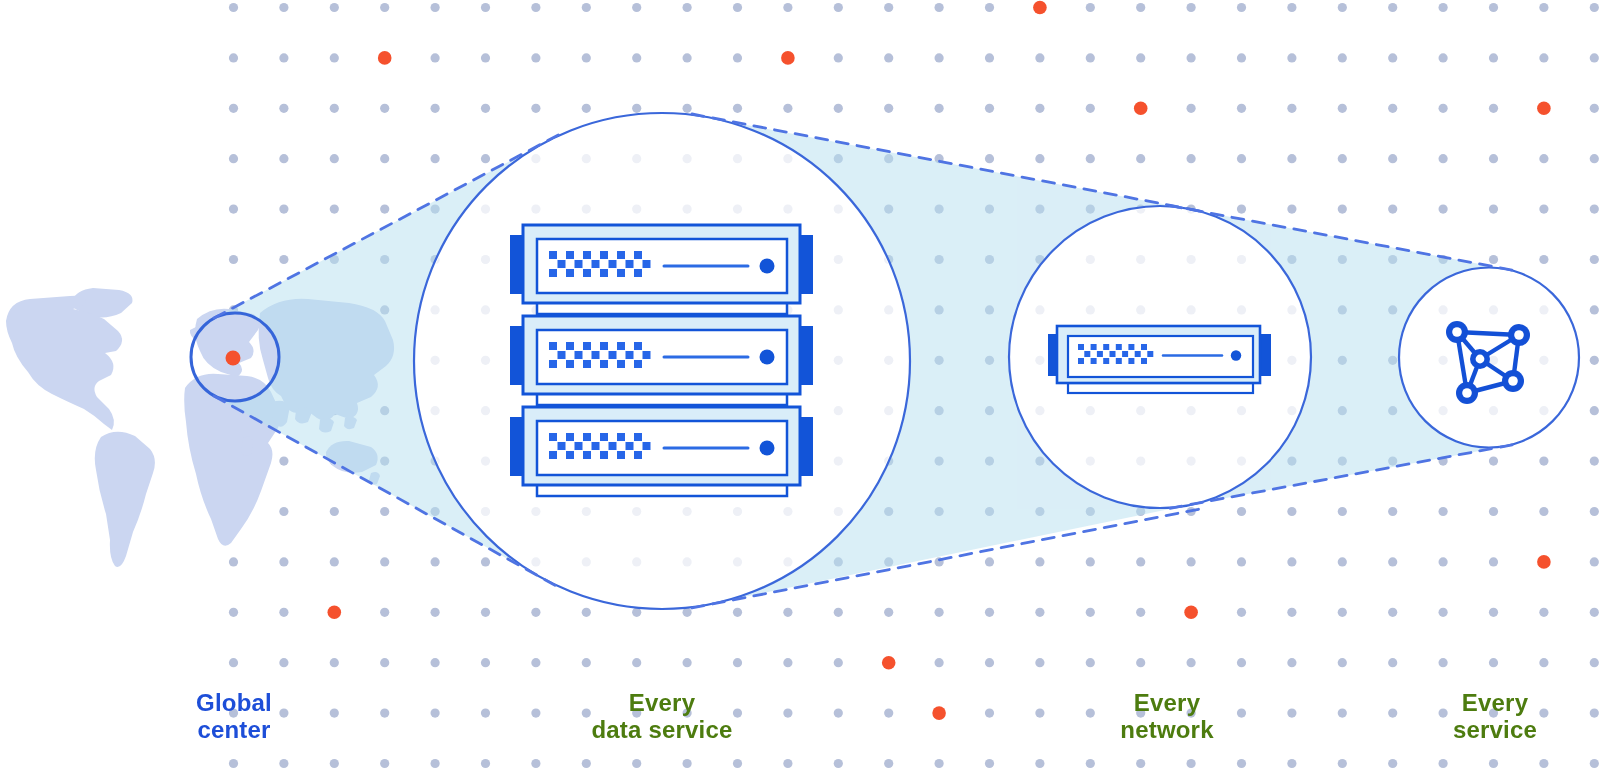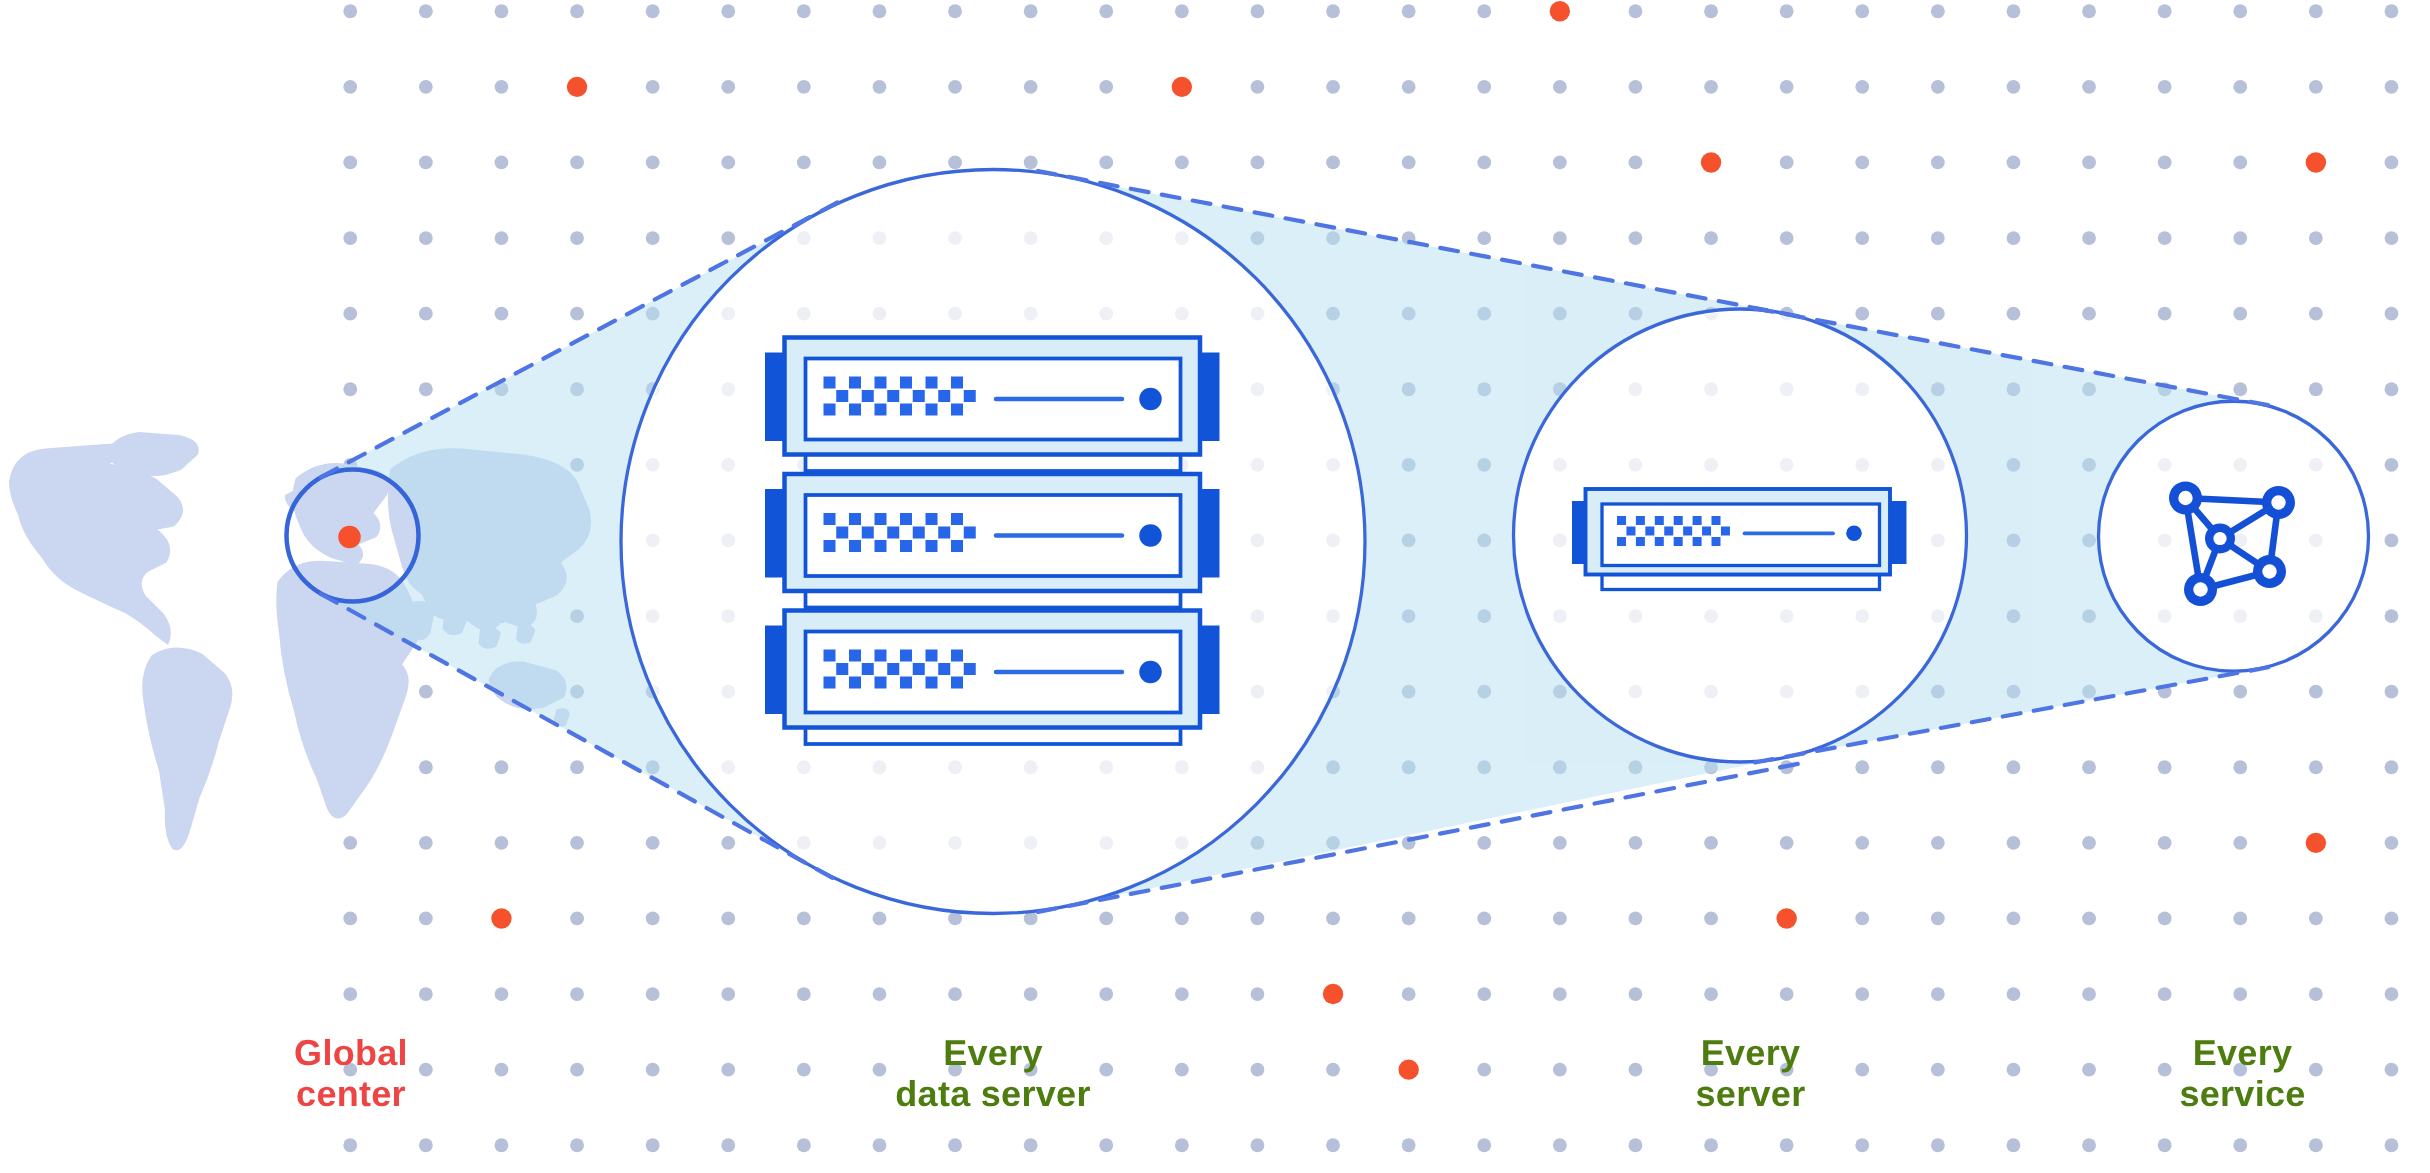--- a/index.html
+++ b/index.html
@@ -17,21 +17,21 @@
     transform:translateX(-50%);
     text-align:center;
     font-size:24px;
     font-weight:700;
     line-height:26.5px;
     letter-spacing:0.2px;
     color:#4d7c0f;
     white-space:nowrap;
   }
   .caption span{display:block;}
-  .caption.blue{color:#ef4444;}
+  .caption.blue{color:#1d4ed8;}
   #cap-global{left:234px;}
   #cap-datacenter{left:662px;}
   #cap-server{left:1167px;}
   #cap-service{left:1495px;}
 </style>
 </head>
 <body>
 
 <div class="stage">
 
@@ -687,24 +687,24 @@
     </g>
   </g>
 </svg>
 
 <div class="caption blue" id="cap-global">
   <span>Global</span>
   <span>center</span>
 </div>
 <div class="caption" id="cap-datacenter">
   <span>Every</span>
-  <span>data server</span>
+  <span>data service</span>
 </div>
 <div class="caption" id="cap-server">
   <span>Every</span>
-  <span>server</span>
+  <span>network</span>
 </div>
 <div class="caption" id="cap-service">
   <span>Every</span>
   <span>service</span>
 </div>
 
 </div>
 
 </body></html>

